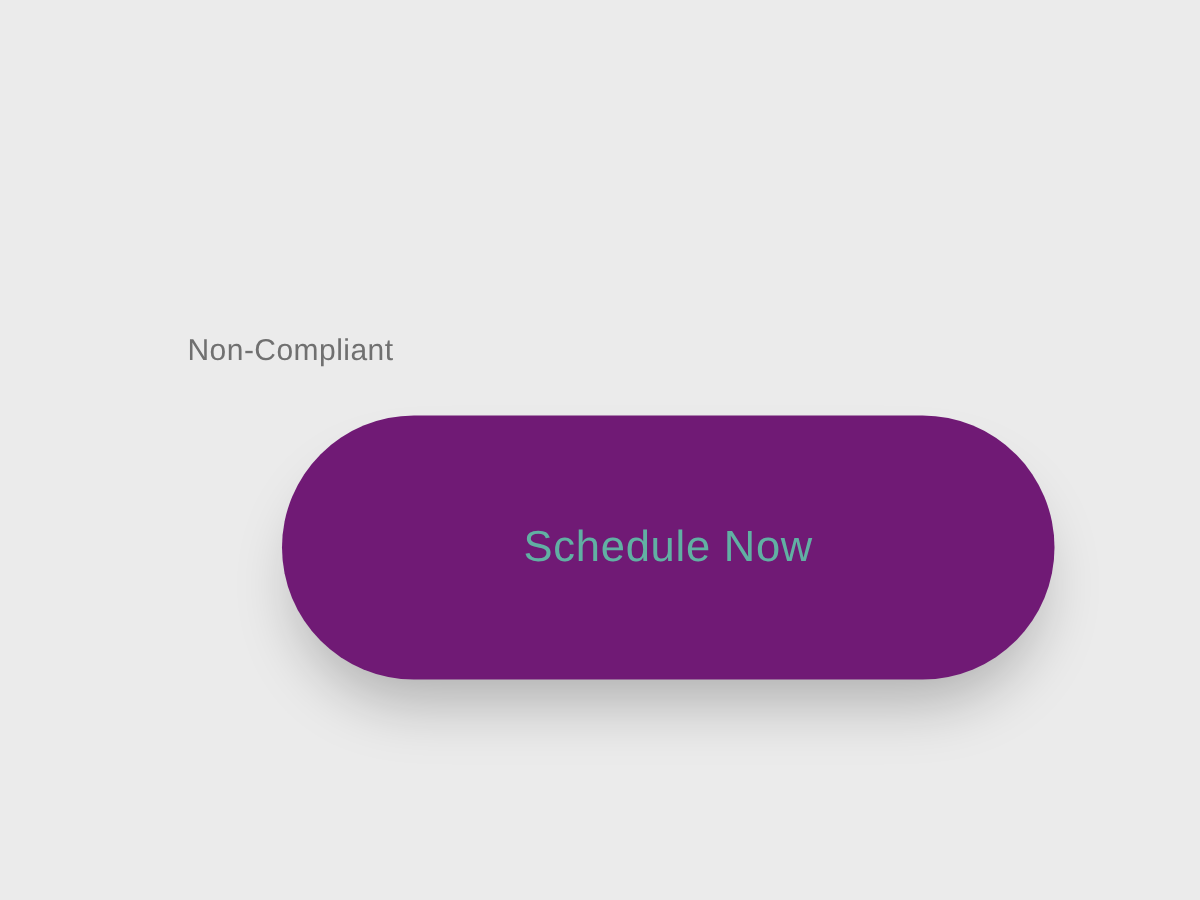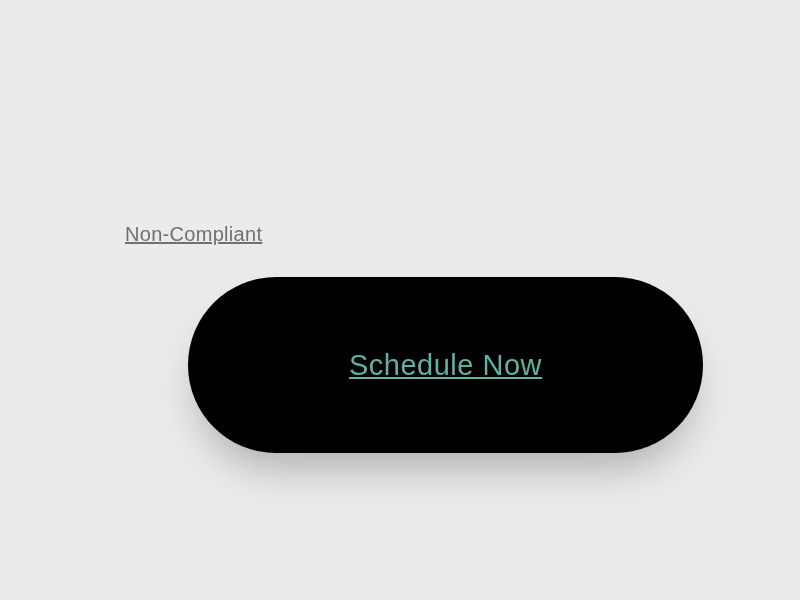--- a/index.html
+++ b/index.html
@@ -1,19 +1,18 @@
 <!DOCTYPE html>
 <html><head>
   <meta charset="utf-8">
   <style>
     * {
       margin: 15px;
       padding: 0;
       box-sizing: border-box;
-      text-decoration: underline;
     }
     body {
       width: 800px;
       height: 600px;
       background-color: #ebebeb;
       font-family: -apple-system, BlinkMacSystemFont, 'Segoe UI', Helvetica, Arial, sans-serif;
       position: relative;
     }
     .label {
       position: absolute;
@@ -22,21 +21,21 @@
       font-size: 20px;
       color: #707070;
       letter-spacing: 0.3px;
     }
     .button {
       position: absolute;
       left: 143px;
       top: 232px;
       width: 515px;
       height: 176px;
-      background-color: #000000;
+      background-color: #701a75;
       border-radius: 88px;
       display: flex;
       align-items: center;
       justify-content: center;
       cursor: pointer;
       box-shadow: 0 25px 40px -10px rgba(0, 0, 0, 0.25);
     }
     .button-text {
       font-size: 29px;
       color: #61b0a3;

